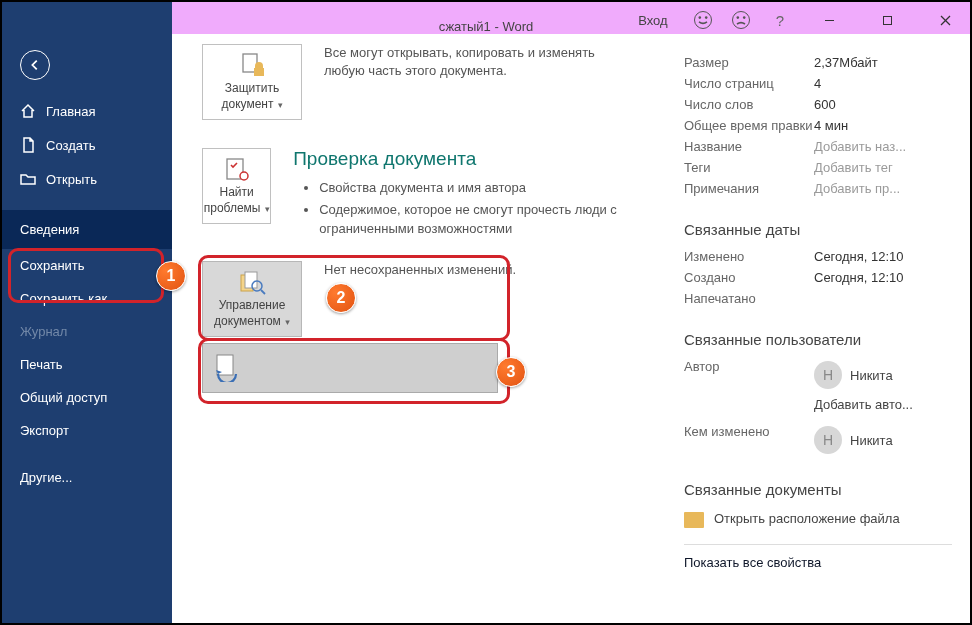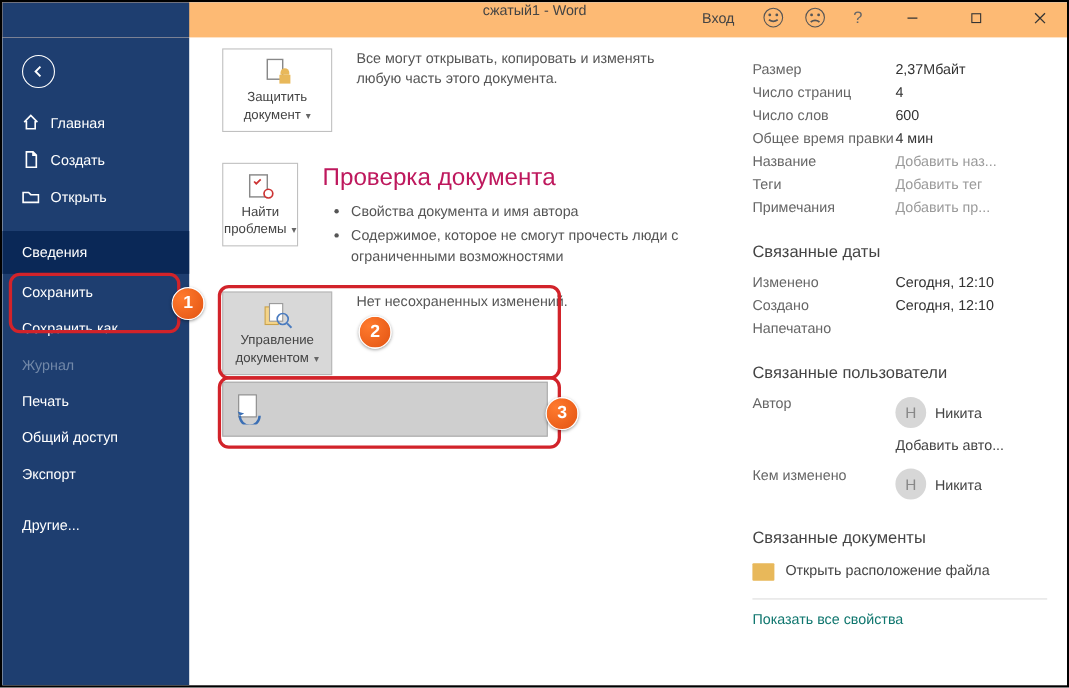--- a/index.html
+++ b/index.html
@@ -1,18 +1,18 @@
 <!DOCTYPE html>
 <html><head>
 <meta charset="utf-8">
 <style>
   * { box-sizing: border-box; margin: 0; padding: 0; font-family: 'Segoe UI', Tahoma, sans-serif; }
   body { background: #fff; }
   .viewport { width: 972px; height: 625px; border: 2px solid #000; position: relative; overflow: hidden; background: #fff; display: flex; flex-direction: column; }
-  .titlebar { height: 32px; display: flex; align-items: flex-start; justify-content: space-between; position: relative; background:#fdba74; border-bottom:none; }
+  .titlebar { height: 32px; display: flex; align-items: flex-end; justify-content: space-between; position: relative; background:#f0abfc; border-bottom:none; }
   .titlebar .title { position:absolute; left:50%; transform:translateX(-50%); font-size:13px; color:#444; }
   .titlebar .right { display:flex; align-items:center; gap:20px; padding-right:6px; }
   .winbtn { width:38px; height:28px; display:flex; align-items:center; justify-content:center; color:#333; font-size:13px; }
   .winbtn svg { width:11px; height:11px; }
   .login { font-size:13px; color:#444; margin-right:6px; }
   .face { width:18px;height:18px; border:1.3px solid #555; border-radius:50%; display:flex; align-items:center; justify-content:center; font-size:10px;color:#555; }
   .help { font-size:15px; color:#666; padding:0 6px;}
   .body { flex:1; display:flex; overflow:hidden; }
   .sidebar { width:170px; background:#1e3e70; color:#fff; display:flex; flex-direction:column; padding-top:8px; position:relative; }
   .backbtn { width:30px; height:30px; border:1.5px solid #fff; border-radius:50%; margin:8px 0 14px 18px; display:flex; align-items:center; justify-content:center; }
@@ -23,40 +23,40 @@
   .navitem .icon svg { width:16px;height:16px; stroke:#fff; fill:none; stroke-width:1.5; }
   .active-block { background:#0a2857; }
   .callout-red { position:absolute; border:3px solid #d2232a; border-radius:10px; pointer-events:none; z-index:10; }
   .badge { width:30px; height:30px; border-radius:50%; background:radial-gradient(circle at 30% 30%, #ff7a2e, #e25312); border:1.5px solid #fff; box-shadow:0 1px 3px rgba(0,0,0,.4); color:#fff; font-weight:bold; font-size:16px; display:flex; align-items:center; justify-content:center; position:absolute; z-index:20; }
   .main { flex:1; display:flex; overflow:hidden; }
   .center { flex:1; padding:10px 20px 10px 30px; overflow:hidden; position:relative; }
   .bigbtn { width:100px; height:76px; border:1px solid #c0c0c0; background:#fff; display:flex; flex-direction:column; align-items:center; justify-content:center; gap:2px; font-size:12px; color:#444; position:relative; }
   .bigbtn .bicon { width:30px; height:26px; }
   .bigbtn .chev { font-size:9px; color:#666; margin-left:2px; }
   .bigbtn-row { display:flex; align-items:flex-start; gap:22px; margin-bottom:28px; }
-  .sectitle { font-size:22px; color:#be185d; margin-bottom:6px; }
+  .sectitle { font-size:19px; color:#0f766e; margin-bottom:6px; }
   .sectext { font-size:13px; color:#555; line-height:1.4; max-width:300px; }
   .bullets { margin-top:8px; padding-left:26px; font-size:13px; color:#555; line-height:1.5; }
   .bullets li { margin-bottom:2px; }
   .manage-block { position:relative; margin-top:8px; }
   .bigbtn.highlight { background:#d8d8d8; border:1px solid #b7b7b7; }
   .dropdown { width:296px; background:#cfcfcf; border:1px solid #aaa; display:flex; gap:10px; padding:8px 12px 10px 10px; position:relative; }
   .dropdown .dicon { width:30px; height:30px; flex:none; }
   .dropdown .dtext .dtitle { font-size:12.5px; font-weight:600; color:#222; margin-bottom:2px;}
   .dropdown .dtext .dsub { font-size:12px; color:#555; line-height:1.3; }
   .rightpane { width:300px; border-left:none; padding:18px 18px 10px 14px; font-size:13px; color:#444; overflow:hidden;}
   .proplist .row { display:flex; padding:3px 0; }
   .proplist .k { width:130px; color:#666; }
   .proplist .v { color:#333; }
   .proplist .v.hint { color:#9a9a9a; }
   .rsection { margin-top:22px; }
   .rsectitle { font-size:15px; color:#444; margin-bottom:8px; }
   .avatar { width:28px;height:28px;border-radius:50%; background:#d7d7d7; color:#888; display:inline-flex; align-items:center; justify-content:center; font-size:14px; margin-right:8px;}
   .person { display:flex; align-items:center; padding:2px 0; }
-  .link { color:#0f766e; font-size:13px; cursor:pointer; }
+  .link { color:#0f172a; font-size:13px; cursor:pointer; }
   .folder { width:20px;height:16px; background:#e8b85a; display:inline-block; margin-right:10px; border-radius:1px; position:relative; top:2px;}
   .sep { border:none; border-top:1px solid #ddd; margin:14px 0 10px 0; }
 </style>
 </head>
 <body>
 
 <div class="viewport">
   <div class="titlebar">
     <div style="width:170px;height:100%;background:#1e3e70;"></div>
     <span class="title">сжатый1  -  Word</span>

